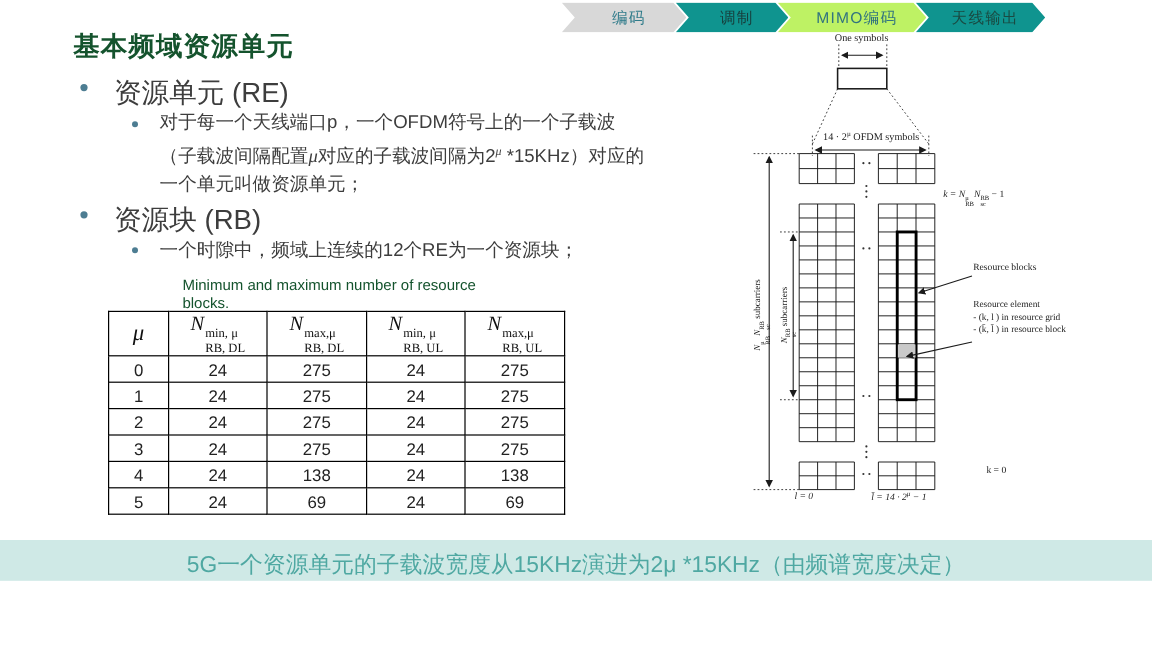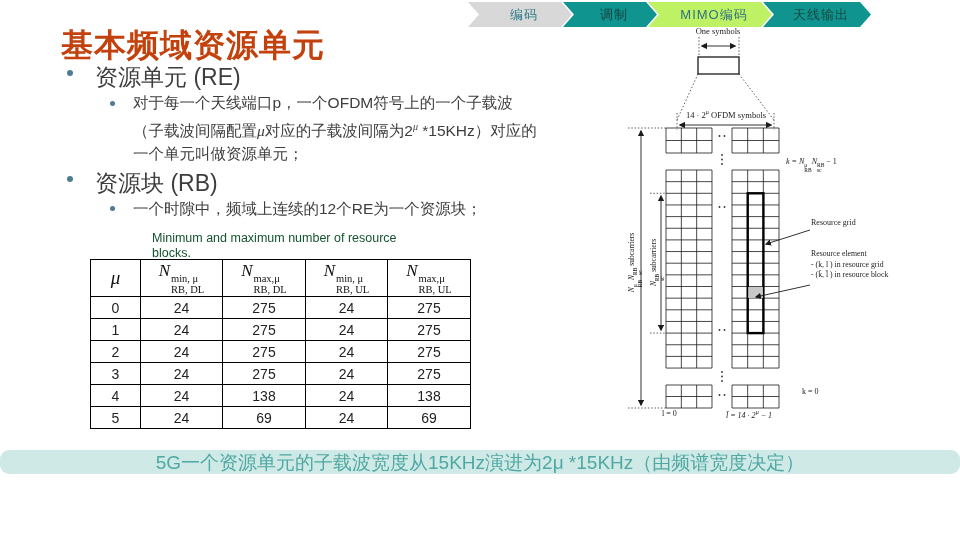--- a/index.html
+++ b/index.html
@@ -6,21 +6,21 @@
   .slide{position:relative;width:960px;height:540px;background:#fff;overflow:hidden;
          font-family:"Liberation Sans","DejaVu Sans",sans-serif;color:#3d3d3d;}
   
   .nav{position:absolute;top:2px;left:468px;height:25px;display:flex;}
   .chev{height:25px;display:flex;align-items:center;justify-content:center;
         font-size:13px;font-weight:400;letter-spacing:1px;
         clip-path:polygon(0 0,calc(100% - 11px) 0,100% 50%,calc(100% - 11px) 100%,0 100%,11px 50%);}
   .chev+.chev{margin-left:-9px;}
   .chev span{padding-left:8px;}
   
-  .title{position:absolute;left:61px;top:24px;font-size:32px;font-weight:800;color:#c2410c;letter-spacing:1px;}
+  .title{position:absolute;left:61px;top:24px;font-size:22px;font-weight:800;color:#14532d;letter-spacing:1px;}
   
   .dot{position:absolute;border-radius:50%;background:#4d7d92;}
   .dot.l1{width:6px;height:6px;}
   .dot.l2{width:5px;height:5px;}
   .b-head{position:absolute;font-size:23px;color:#3d3d3d;}
   .b-text{position:absolute;font-size:15.5px;line-height:23.5px;color:#3d3d3d;}
   .mu{font-family:"Liberation Serif","DejaVu Serif",serif;font-style:italic;}
   .b-text sup{font-size:10px;}
   
   .caption{position:absolute;left:152px;top:231px;font-size:12.5px;line-height:15px;color:#14532d;}
@@ -41,26 +41,26 @@
   .d-label sup{font-size:6px;}
   .ss.d{font-size:5.5px;vertical-align:-2.5px;line-height:1;}
   .d-onesub{left:58px;top:1px;width:92px;text-align:center;}
   .d-ofdm{left:54px;top:84px;width:116px;text-align:center;font-size:8.5px;}
   .d-kmax{left:172px;top:97px;font-size:8px;margin-top:35px;}
   .d-rot{transform:rotate(-90deg);text-align:center;font-size:7.5px;}
   .d-rot-outer{left:-46px;top:231px;width:130px;height:13px;}
   .d-rot-inner{left:-4px;top:231px;width:90px;height:13px;}
   .d-rb{left:197px;top:193px;font-size:8px;}
   .d-re{left:197px;top:224px;font-size:7.8px;line-height:10.5px;}
-  .d-k0{left:156px;top:362px;font-size:8px;padding-left:32px;}
-  .d-l0{left:48px;top:384px;font-size:8px;}
+  .d-k0{left:176px;top:362px;font-size:8px;padding-left:32px;}
+  .d-l0{left:48px;top:384px;font-size:8px;font-style:italic;}
   .d-lmax{left:112px;top:384px;font-size:8px;font-style:italic;}
   
-  .footer{position:absolute;left:0;right:0;top:450px;height:24px;display:flex;
-          align-items:flex-start;justify-content:center;font-size:19px;border-radius:9px;}
+  .footer{position:absolute;left:0;right:0;top:450px;height:34px;display:flex;
+          align-items:flex-end;justify-content:center;font-size:19px;}
 </style>
 </head>
 <body>
 
 <div class="slide">
 
   <div class="nav">
     <div class="chev" style="width: 104px; background-color: rgb(216, 216, 216); color: rgb(47, 123, 138);">
         <span>编码</span>
       </div>
@@ -236,21 +236,21 @@
           <span>μ</span>
           <span>RB</span>
         </span><i>N</i><span class="ss d">
           <span>RB</span>
           <span>sc</span>
         </span><span> subcarriers</span></div>
     <div class="d-label d-rot d-rot-inner"><i>N</i><span class="ss d">
           <span>RB</span>
           <span>sc</span>
         </span><span> subcarriers</span></div>
-    <div class="d-label d-rb">Resource grid</div>
+    <div class="d-label d-rb">Resource blocks</div>
     <div class="d-label d-re">
       <div>Resource element</div>
       <div>- (k, l ) in resource grid</div>
       <div>- (k̄, l̄ ) in resource block</div>
     </div>
     <div class="d-label d-k0">k = 0</div>
     <div class="d-label d-l0">l = 0</div>
     <div class="d-label d-lmax"><span>l̄ = 14 · 2</span><sup>μ</sup><span> − 1</span></div>
   </div>
 

